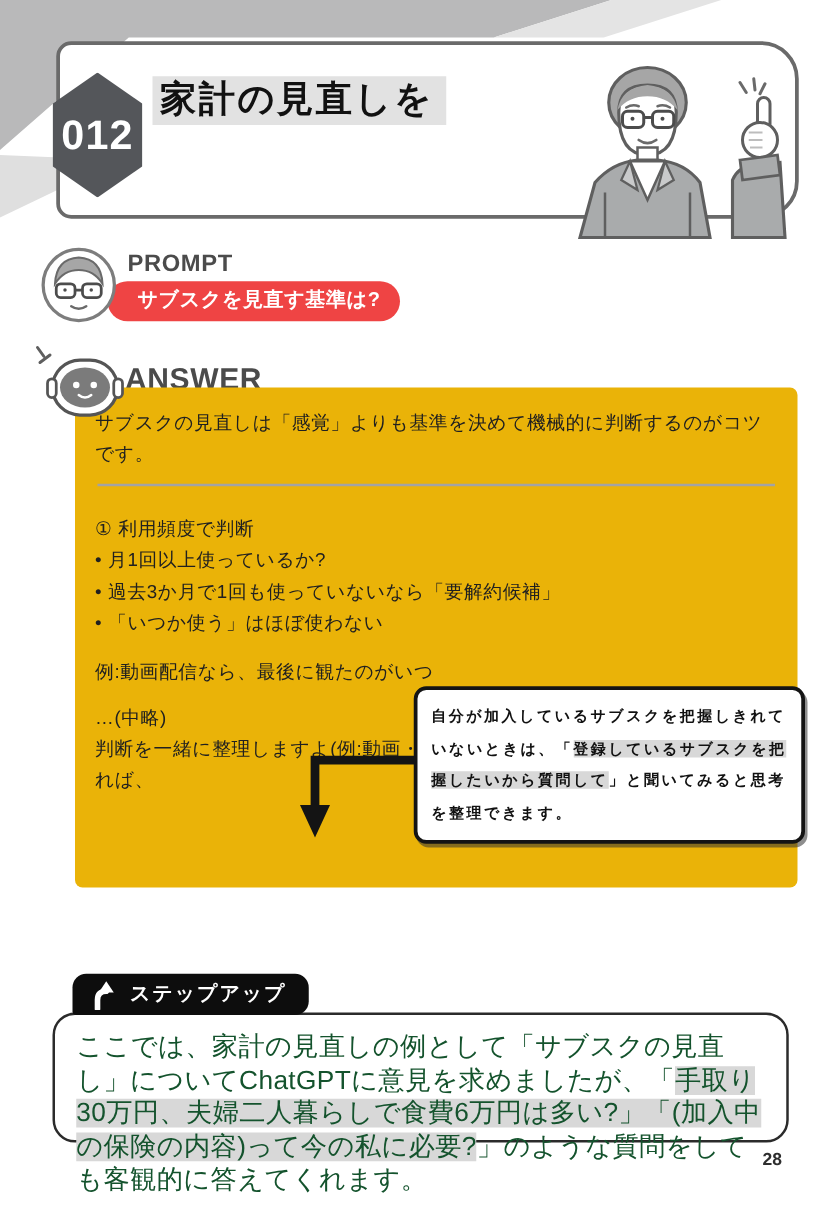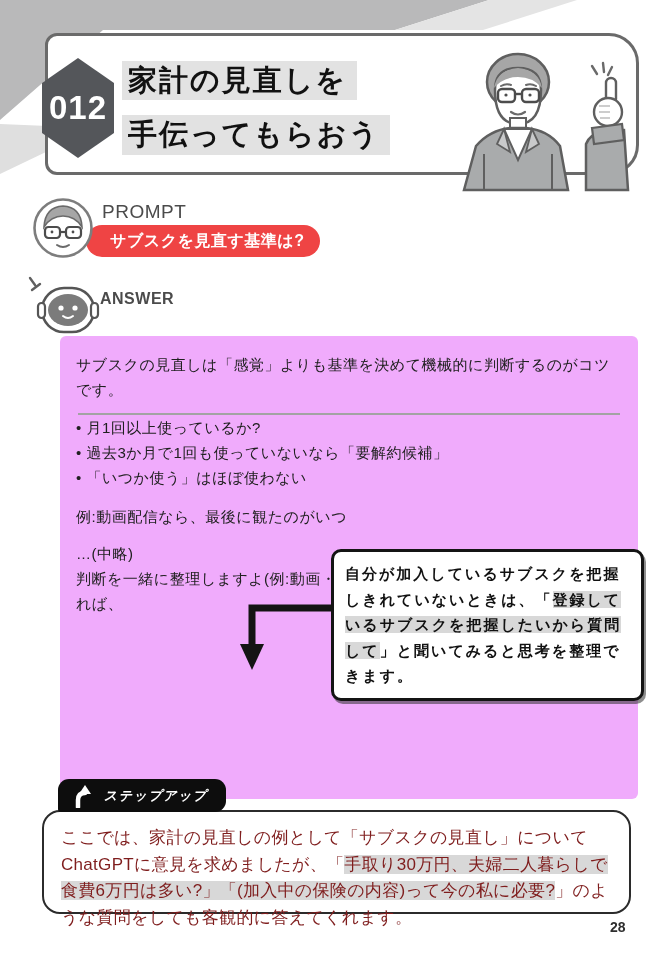--- a/index.html
+++ b/index.html
@@ -10,79 +10,78 @@
   
   .deco{position:absolute;left:0;top:0;z-index:0}
 
   
   .header-box{position:absolute;left:45px;top:33px;width:594px;height:142px;
     border:3.5px solid #6a6a6a;border-radius:12px 30px 30px 12px;background:#fff;z-index:1}
   .hexagon{position:absolute;left:42px;top:58px;width:72px;height:100px;background:#54565a;
     clip-path:polygon(50% 0%,100% 25%,100% 75%,50% 100%,0% 75%,0% 25%);
     display:flex;align-items:center;justify-content:center;z-index:4}
   .hexagon span{color:#fff;font-size:33px;font-weight:700;letter-spacing:1px}
-  .title-block{position:absolute;left:122px;top:61px;z-index:3;display:flex;flex-direction:column;gap:15px;align-items:flex-start}
+  .title-block{position:absolute;left:122px;top:61px;z-index:3;display:flex;flex-direction:row;gap:25px;align-items:flex-start}
   .title-line{background:#e2e2e2;font-size:29px;font-weight:700;letter-spacing:2px;line-height:1.22;padding:2px 10px 2px 6px;color:#111}
   .man{position:absolute;left:440px;top:44px;z-index:2}
 
   
   .prompt-icon{position:absolute;left:32px;top:197px;z-index:3}
-  .prompt-label{position:absolute;left:102px;top:201px;font-size:19px;font-weight:400;color:#4b4b4b;letter-spacing:.5px}
+  .prompt-label{position:absolute;left:102px;top:201px;font-size:19px;font-weight:700;color:#4b4b4b;letter-spacing:.5px}
   .prompt-pill{position:absolute;left:86px;top:225px;height:32px;background:#ef4444;border-radius:16px;
     color:#fff;font-size:16px;font-weight:700;letter-spacing:.5px;line-height:32px;padding:0 16px 0 24px;z-index:2}
 
   
   .robot-wrap{position:absolute;left:26px;top:276px;z-index:3}
-  .answer-label{position:absolute;left:100px;top:290px;font-size:16px;font-weight:700;color:#4b4b4b;letter-spacing:.5px}
-  .answer-box{position:absolute;left:60px;top:336px;width:578px;height:463px;background:#f0abfc;border-radius:6px;
+  .answer-label{position:absolute;left:100px;top:290px;font-size:24px;font-weight:700;color:#4b4b4b;letter-spacing:.5px}
+  .answer-box{position:absolute;left:60px;top:310px;width:578px;height:400px;background:#eab308;border-radius:6px;
     padding:16px 16px 0 16px;font-size:15px;line-height:25px;letter-spacing:.5px;z-index:1}
   .answer-box p{margin:0}
   .answer-box .divider{border:none;border-top:2px solid #a3a3a3;margin:11px 2px 0 2px}
   .heading1{margin-top:22px !important}
   .bullets{}
   .example{margin-top:14px !important}
   .omission{margin-top:12px !important}
   .closing{margin-top:10px !important}
 
   
   .flow-arrow{position:absolute;left:240px;top:598px;z-index:2}
 
   
   .callout{position:absolute;left:331px;top:549px;width:313px;background:#fff;border:3px solid #141414;border-radius:10px;
-    box-shadow:2px 3px 0 rgba(50,50,50,.55);padding:9px 11px;font-size:15px;font-weight:700;line-height:25.5px;
+    box-shadow:2px 3px 0 rgba(50,50,50,.55);padding:9px 11px;font-size:12px;font-weight:700;line-height:25.5px;
     letter-spacing:2px;color:#111;z-index:3}
   .hl{background:#d8d8d8}
 
   
   .stepup-badge{position:absolute;left:58px;top:779px;height:33px;background:#0d0d0d;color:#fff;
     display:flex;align-items:center;gap:9px;padding:0 18px 0 14px;border-radius:11px 11px 11px 3px;z-index:3}
-  .stepup-badge span{font-size:13px;font-weight:700;font-style:italic;letter-spacing:1.5px}
+  .stepup-badge span{font-size:16px;font-weight:700;letter-spacing:1.5px}
   .stepup-box{position:absolute;left:42px;top:810px;width:589px;height:104px;background:#fff;border:2.5px solid #2b2b2b;
-    border-radius:18px;padding:13px 17px;font-size:17px;line-height:26.5px;letter-spacing:.3px;color:#7f1d1d;z-index:2}
+    border-radius:18px;padding:13px 17px;font-size:21px;line-height:26.5px;letter-spacing:.3px;color:#14532d;z-index:2}
 
   .page-num{position:absolute;left:610px;top:919px;font-size:14px;font-weight:700;color:#2e2e2e}
 </style>
 </head>
 <body>
 
 <div class="page">
 
   <svg class="deco" width="661" height="180">
     <polygon points="0,0 489,0 395,30 103,30 0,120" fill="#b9b9ba"></polygon>
     <polygon points="489,0 577,0 483,30 395,30" fill="#e4e4e4"></polygon>
     <polygon points="0,124 96,128 0,174" fill="#dfdfdf"></polygon>
   </svg>
 
   <div class="header-box"></div>
   <div class="hexagon">
     <span>012</span>
   </div>
   <div class="title-block">
     <span class="title-line">家計の見直しを</span>
-    <span class="title-line">手伝ってもらおう</span>
   </div>
   <svg class="man" width="200" height="148" viewBox="0 0 200 148">
 
     <path d="M152 22 l5 8 M163 19 l1 9 M172 23 l-4 8" stroke="#6a6a6a" stroke-width="2.4" fill="none" stroke-linecap="round"></path>
 
     <ellipse cx="78" cy="38" rx="31" ry="28" fill="#a6a6a6" stroke="#5f5f5f" stroke-width="2.5"></ellipse>
 
     <path d="M55 46 Q55 80 78 80 Q101 80 101 46 Q101 24 78 24 Q55 24 55 46 Z" fill="#fff" stroke="#5f5f5f" stroke-width="2.5"></path>
 
     <path d="M54 44 Q57 26 78 24 Q99 26 102 44 Q93 33 78 33 Q63 33 54 44 Z" fill="#a6a6a6"></path>
@@ -136,20 +135,21 @@
     <ellipse cx="42" cy="34" rx="20" ry="16" fill="#7b7b7b"></ellipse>
     <circle cx="35" cy="32" r="2.6" fill="#fff"></circle>
       <circle cx="49" cy="32" r="2.6" fill="#fff"></circle>
     <path d="M37 40 Q42 44 47 40" stroke="#fff" stroke-width="2" fill="none" stroke-linecap="round"></path>
   </svg>
   <div class="answer-label">ANSWER</div>
 
   <div class="answer-box">
     <p>サブスクの見直しは「感覚」よりも基準を決めて機械的に判断するのがコツです。</p>
     <hr class="divider">
+    <p class="heading1">① 利用頻度で判断</p>
     <div class="bullets">
       <p>• 月1回以上使っているか?</p>
       <p>• 過去3か月で1回も使っていないなら「要解約候補」</p>
       <p>• 「いつか使う」はほぼ使わない</p>
     </div>
     <p class="example">例:動画配信なら、最後に観たのがいつ</p>
     <p class="omission">…(中略)</p>
     <p>判断を一緒に整理しますよ(例:動画・音楽・ジム・アプリなど)を教えてくれれば、</p>
   </div>
 

